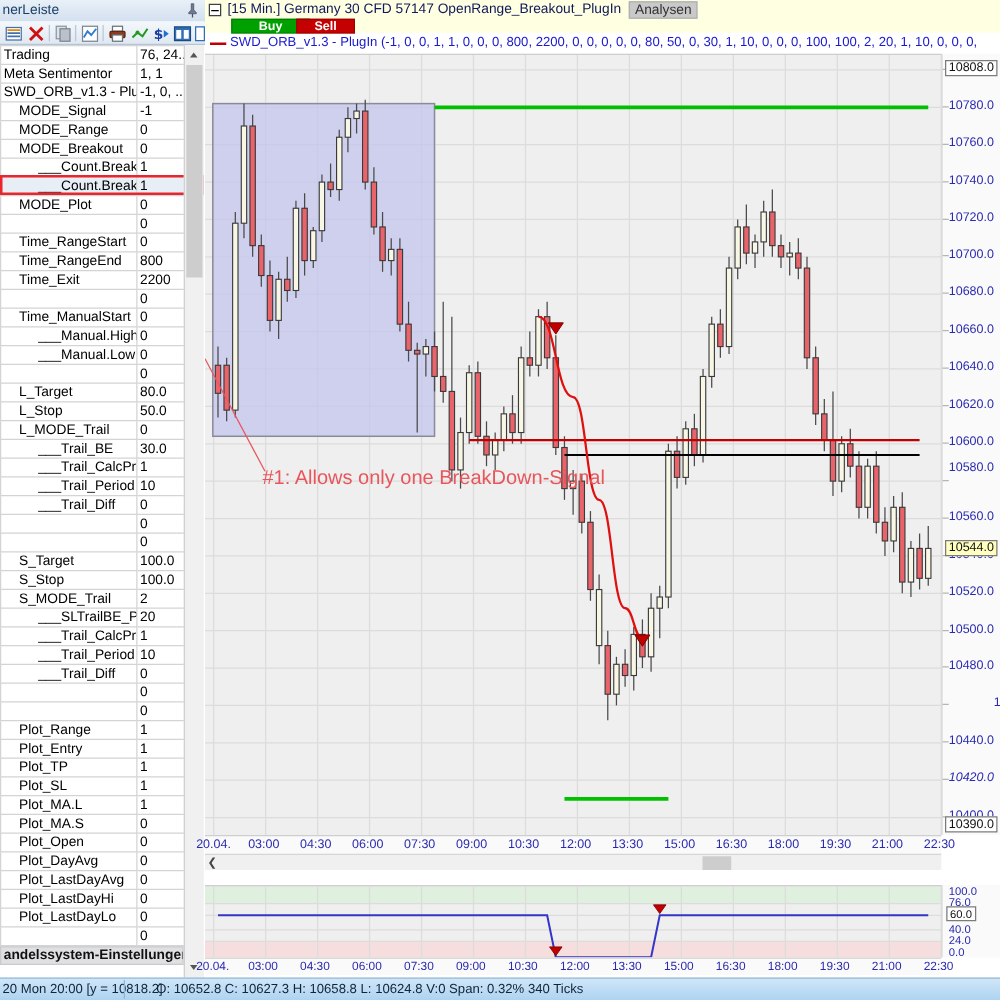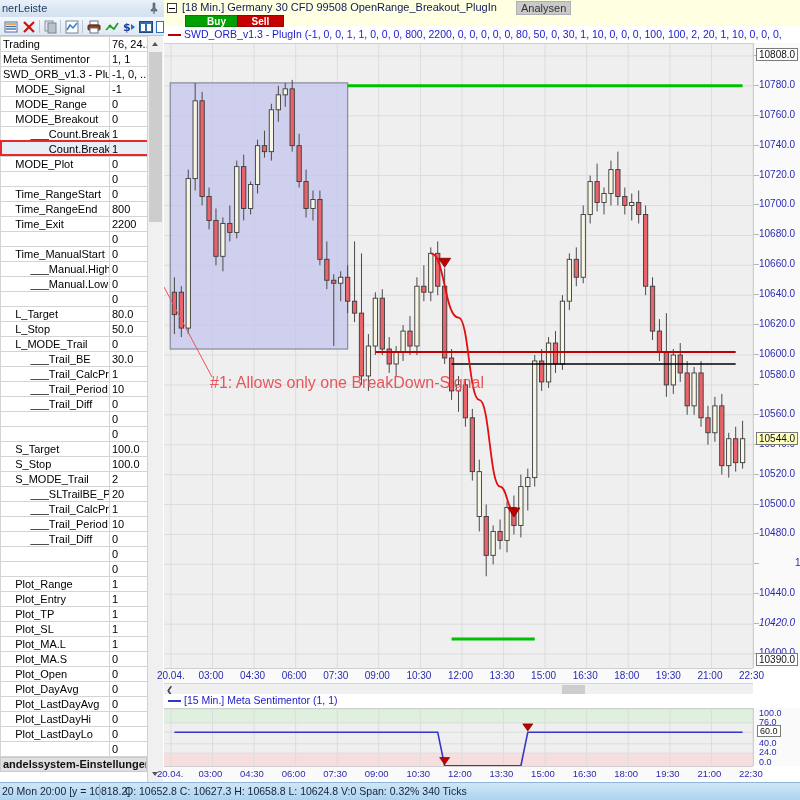--- a/index.html
+++ b/index.html
@@ -461,22 +461,22 @@
       <div class="sb-btn" style="top:731px">
         <div class="sb-arrow" style="top:5px;border-left:3.5px solid transparent;border-right:3.5px solid transparent;border-top:4px solid #555;"></div>
       </div>
     </div>
   </div>
 
   <div id="chartarea">
 
     <div id="chart-header">
       <div id="collapse-icon"></div>
-      <div id="hdr-title">[18 Min.] Germany 30 CFD  99508 OpenRange_Breakout_PlugIn</div>
-      <div id="analysen-btn" style="left: 352px;">Analysen</div>
+      <div id="hdr-title">[15 Min.] Germany 30 CFD  57147 OpenRange_Breakout_PlugIn</div>
+      <div id="analysen-btn" style="left: 339px;">Analysen</div>
       <div id="buy-btn" class="trade-btn">Buy</div>
       <div id="sell-btn" class="trade-btn">Sell</div>
     </div>
 
     <div id="legend-row">
       <div id="legend-dash"></div>
       <div id="legend-text">SWD_ORB_v1.3 - PlugIn  (-1, 0, 0, 1, 1, 0, 0, 0, 800, 2200, 0, 0, 0, 0, 0, 80, 50, 0, 30, 1, 10, 0, 0, 0, 100, 100, 2, 20, 1, 10, 0, 0, 0, 1, 1, 1, 1, 1, 0, 0, 0</div>
     </div>
 
     <div id="plot">
@@ -762,24 +762,20 @@
         <div class="xtick" style="left: 491.847px;">19:30</div>
         <div class="xtick" style="left: 533.424px;">21:00</div>
         <div class="xtick" style="left: 575px;">22:30</div>
       </div>
 
     <div id="hscroll">
       <div id="hscroll-left">❮</div>
       <div id="hscroll-thumb"></div>
     </div>
 
-    <div id="sub-header">
-      <div id="sub-dash"></div>
-      <div id="sub-text">[15 Min.] Meta Sentimentor  (1, 1)</div>
-    </div>
 
     <div id="sub-plot">
       <svg id="sub-svg" width="589" height="58">
           <rect x="0" y="0" width="589" height="13.920000000000002" fill="#dff0df"></rect>
           <rect x="0" y="44.08" width="589" height="13.920000000000002" fill="#f6dede"></rect>
           <line x1="0" y1="0" x2="589" y2="0" stroke="#dcdcdc" stroke-width="1"></line>
           <line x1="0" y1="13.920000000000002" x2="589" y2="13.920000000000002" stroke="#dcdcdc" stroke-width="1"></line>
           <line x1="0" y1="23.200000000000003" x2="589" y2="23.200000000000003" stroke="#dcdcdc" stroke-width="1"></line>
           <line x1="0" y1="34.8" x2="589" y2="34.8" stroke="#dcdcdc" stroke-width="1"></line>
           <line x1="0" y1="44.08" x2="589" y2="44.08" stroke="#dcdcdc" stroke-width="1"></line>

